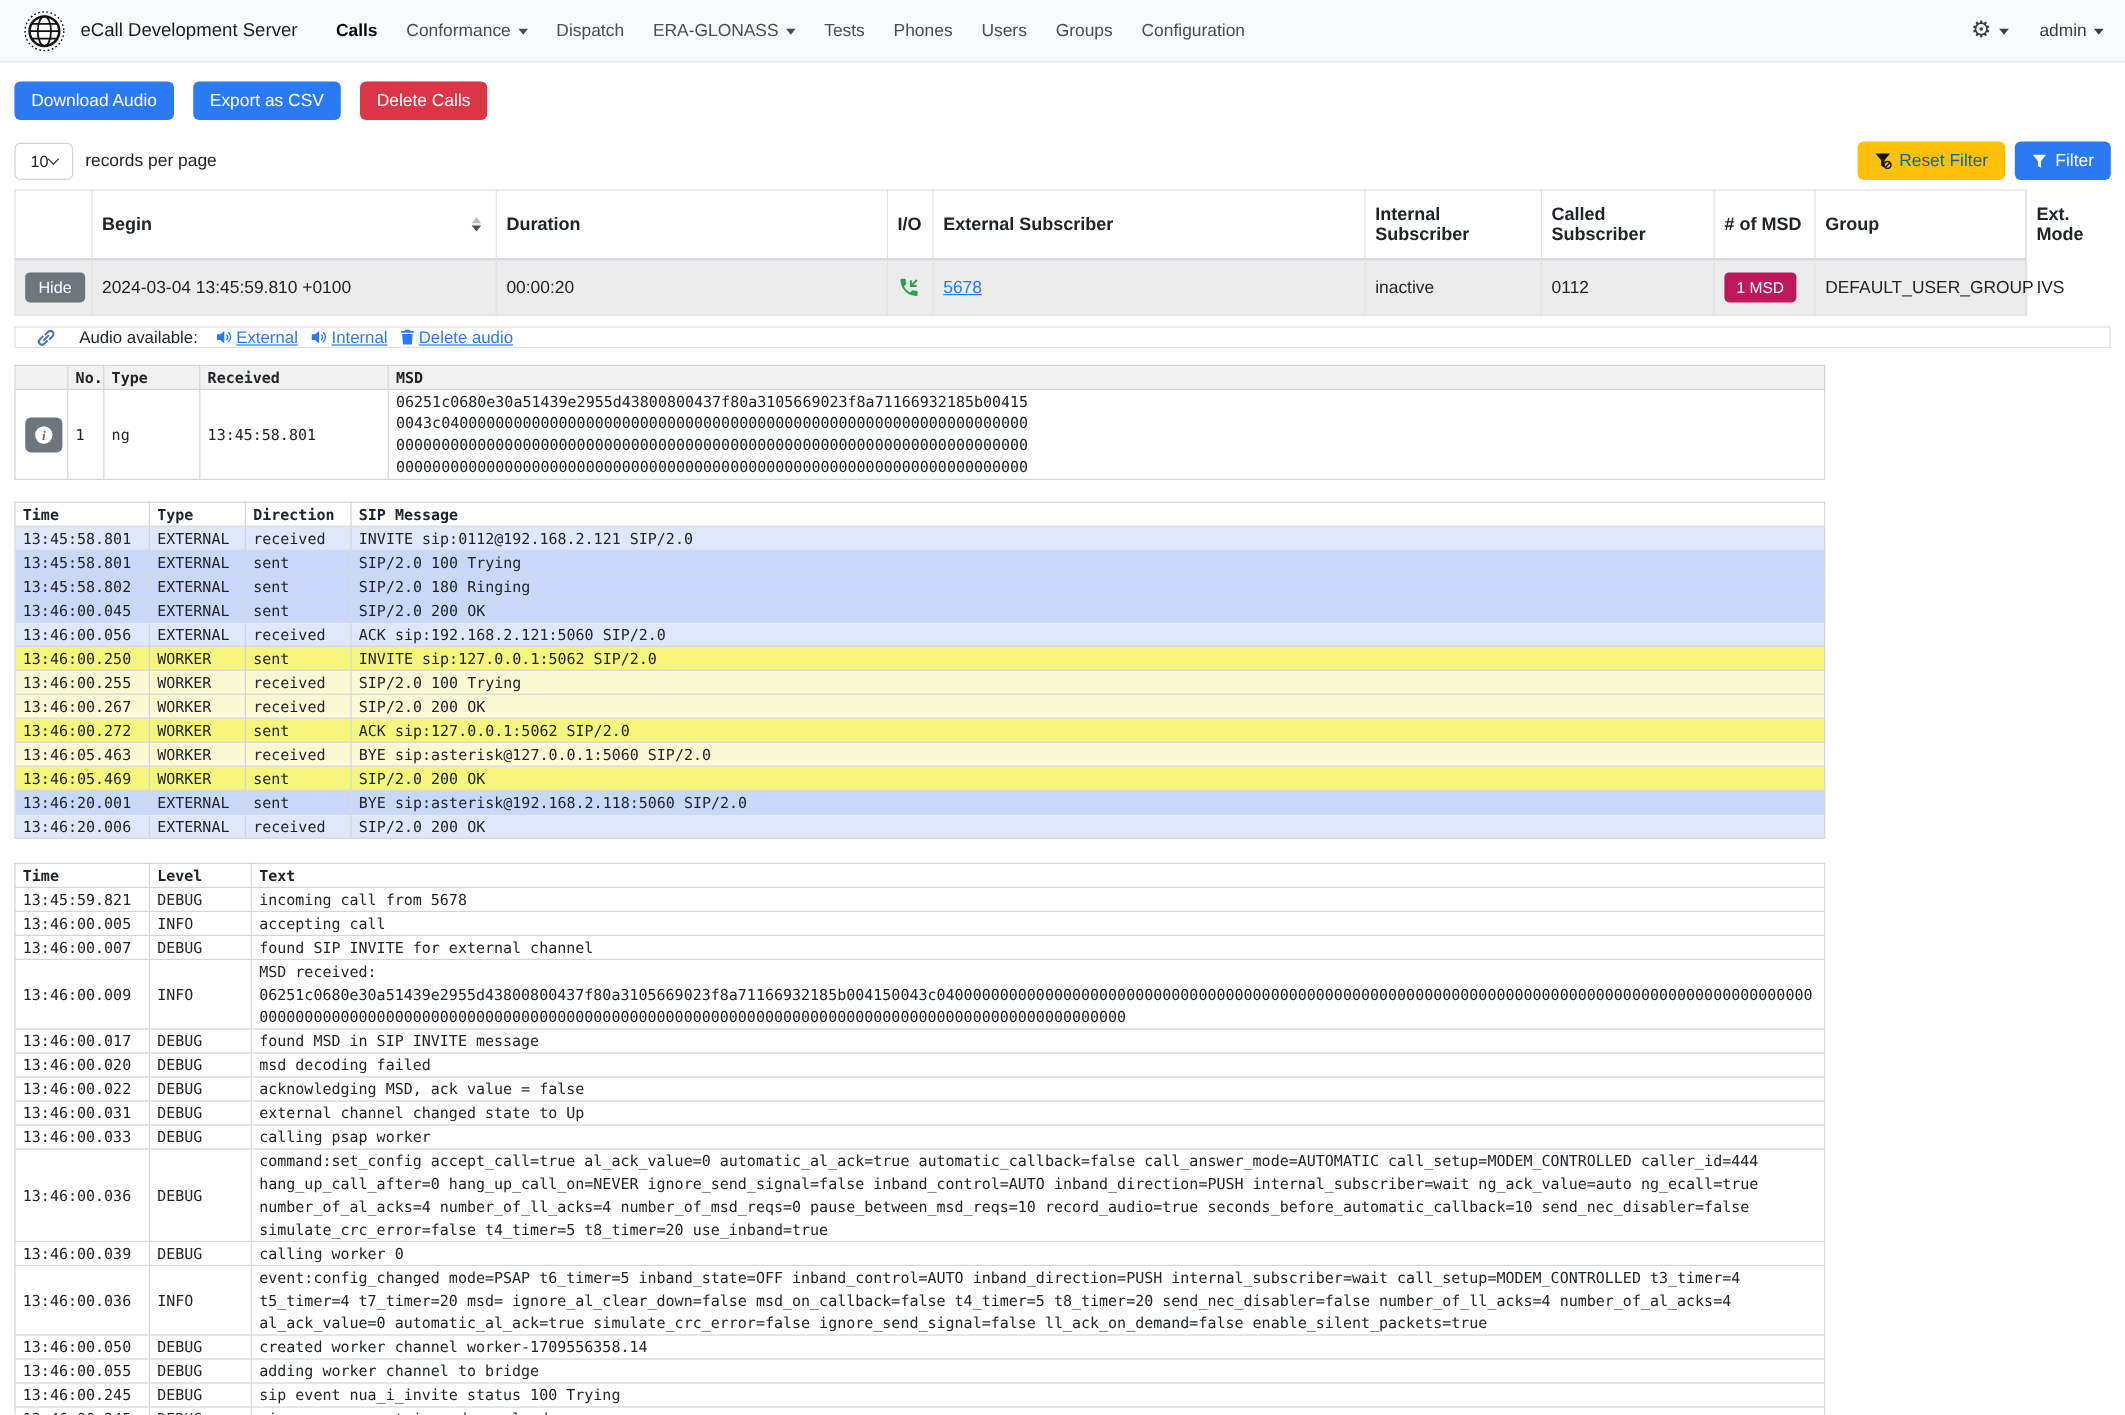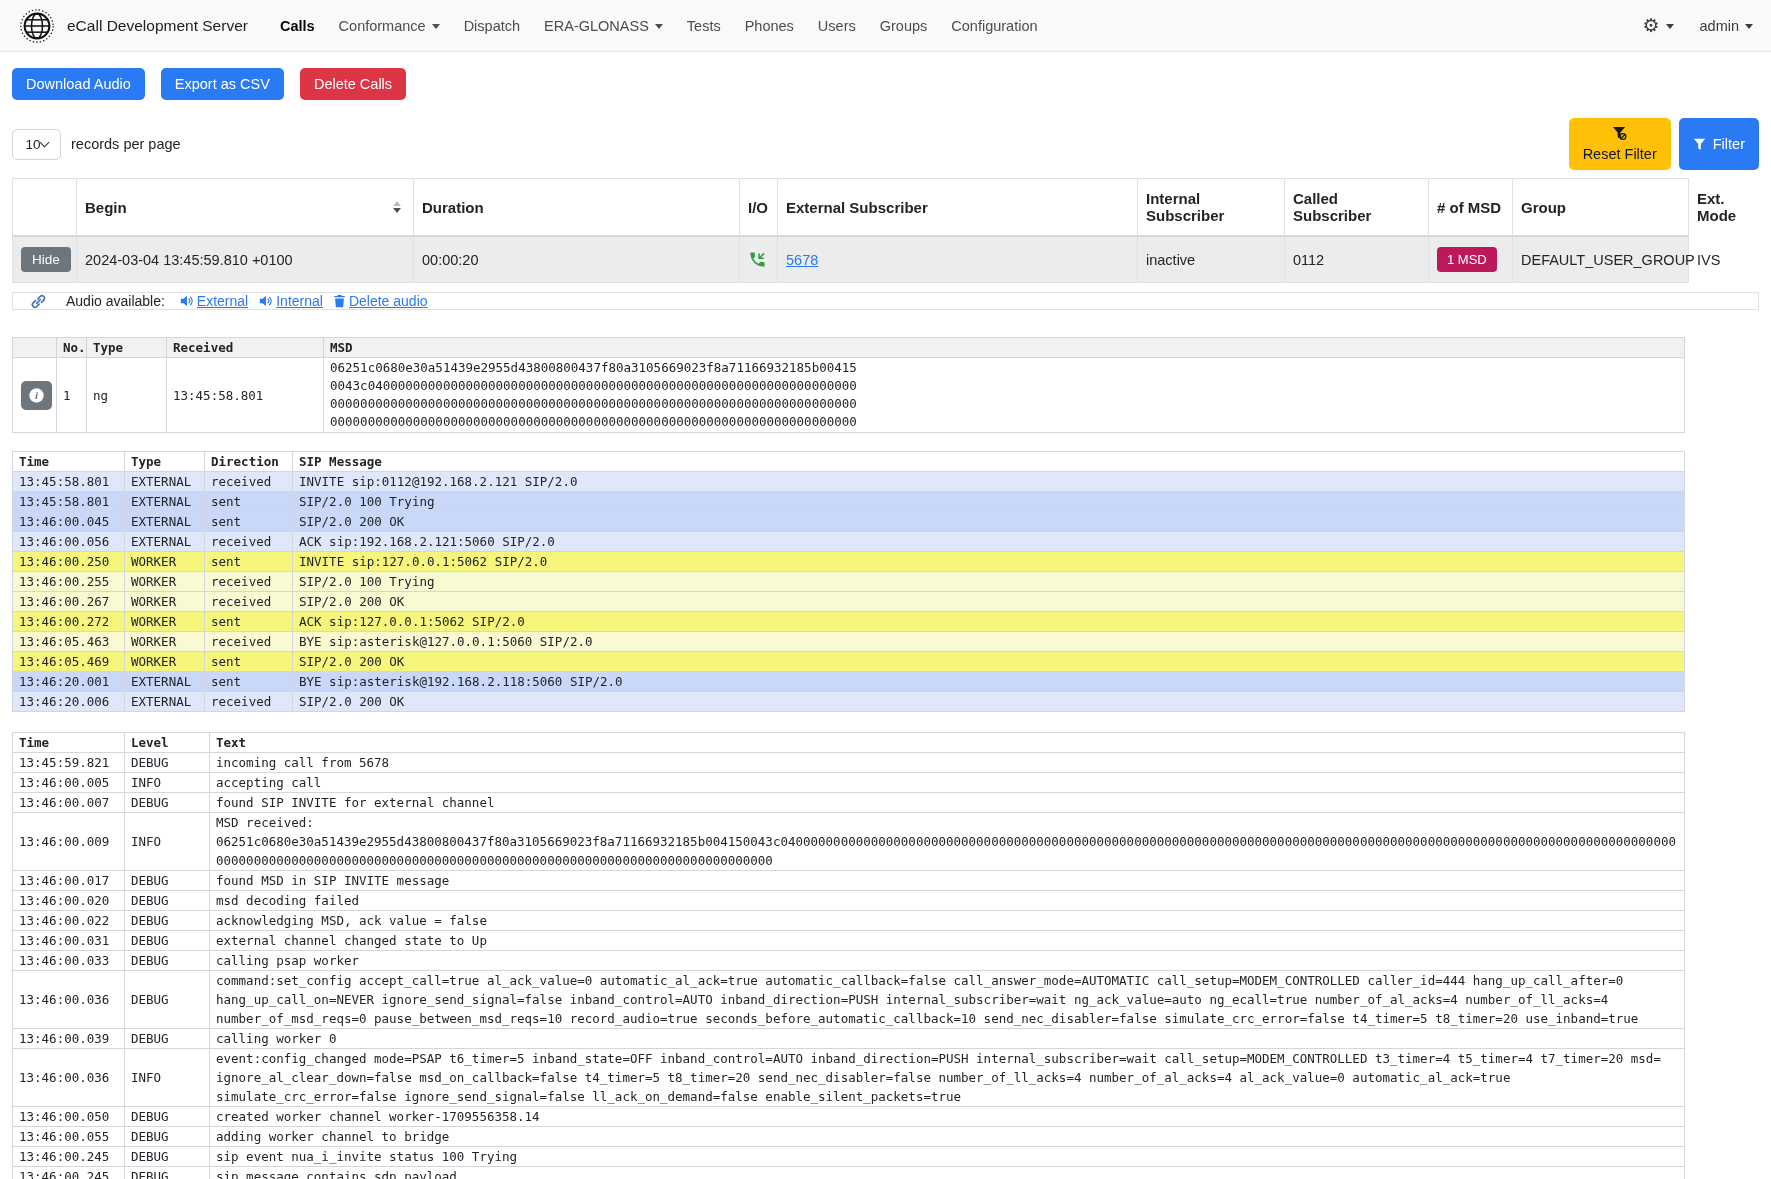--- a/index.html
+++ b/index.html
@@ -21,21 +21,21 @@
     color:#3c3c3c; cursor:pointer; }
   .gear-glyph { font-size:19px; line-height:1; color:#3c3c3c; }
 
   
   .toolbar { margin:16px 12px 0; display:flex; gap:16px; }
   .btn { border:none; border-radius:5px; font-size:14.5px; padding:8px 14px;
     cursor:pointer; display:inline-flex; align-items:center; gap:6px;
     font-family:inherit; }
   .btn.primary { background:#2a7af4; color:#fff; }
   .btn.danger  { background:#dc3545; color:#fff; }
-  .btn.warning { background:#ffc107; color:#0f172a;flex-direction:column; }
+  .btn.warning { background:#ffc107; color:#0369a1; }
 
   
   .controls-row { margin:18px 12px 0; display:flex; align-items:center;
     justify-content:space-between; }
   .per-page { display:flex; align-items:center; gap:10px; font-size:14.5px; }
   .select-box { width:49px; height:31px; border:1px solid #ced4da; border-radius:5px;
     background:#fff; display:flex; align-items:center; justify-content:center;
     gap:0; font-size:13.5px; cursor:pointer; color:#212529; }
   .chev { width:7px; height:7px; border-right:1.6px solid #333; border-bottom:1.6px solid #333;
     transform:rotate(45deg); margin-top:-4px; }
@@ -63,21 +63,21 @@
   
   .audio-bar { margin:9px 12px 0; border:1px solid #dee2e6; height:18px;
     display:flex; align-items:center; padding:0 10px 0 17px; font-size:14px; gap:5px; }
   .audio-label { margin-left:14px; margin-right:4px; color:#212529; }
   .audio-link { color:#2a7af4; display:inline-flex; align-items:center; gap:3px;
     cursor:pointer; margin-left:5px; }
   .audio-link .lbl { text-decoration:underline; }
 
   
   .mono { font-family:"DejaVu Sans Mono","Liberation Mono",monospace; font-size:12.5px; }
-  .detail-table { width:1673px; margin:27px 12px 0; table-layout:fixed; }
+  .detail-table { width:1509px; margin:14px 12px 0; table-layout:fixed; }
   .detail-table th { border:1px solid #d3d7db; text-align:left; font-weight:700;
     padding:2px 6px; line-height:15px; }
   .detail-table td { border:1px solid #d3d7db; padding:0 6px; line-height:19px;
     vertical-align:middle; }
   .msd-table th { background:#f1f1f1; }
   .msd-table td.msd-hex { white-space:pre; line-height:18px; padding:1px 6px; }
   .info-btn { background:#6d757d; border:none; border-radius:5px; width:31px; height:29px;
     display:flex; align-items:center; justify-content:center; cursor:pointer; margin:2px; }
   .sip-table tr.EXTERNAL-received td { background:#dfe7fb; }
   .sip-table tr.EXTERNAL-sent     td { background:#c9d7f9; }
@@ -362,20 +362,26 @@
         <td class="msg">INVITE sip:0112@192.168.2.121 SIP/2.0</td>
       </tr>
 
       <tr class="EXTERNAL-sent">
         <td>13:45:58.801</td>
         <td>EXTERNAL</td>
         <td>sent</td>
         <td class="msg">SIP/2.0 100 Trying</td>
       </tr>
 
+      <tr class="EXTERNAL-sent">
+        <td>13:45:58.802</td>
+        <td>EXTERNAL</td>
+        <td>sent</td>
+        <td class="msg">SIP/2.0 180 Ringing</td>
+      </tr>
 
       <tr class="EXTERNAL-sent">
         <td>13:46:00.045</td>
         <td>EXTERNAL</td>
         <td>sent</td>
         <td class="msg">SIP/2.0 200 OK</td>
       </tr>
 
       <tr class="EXTERNAL-received">
         <td>13:46:00.056</td>

